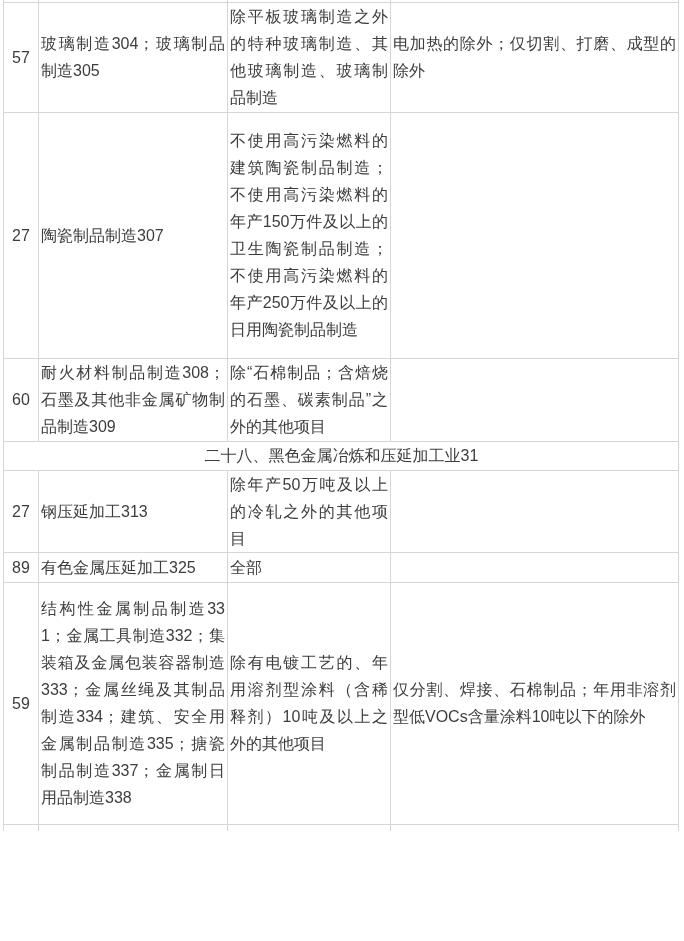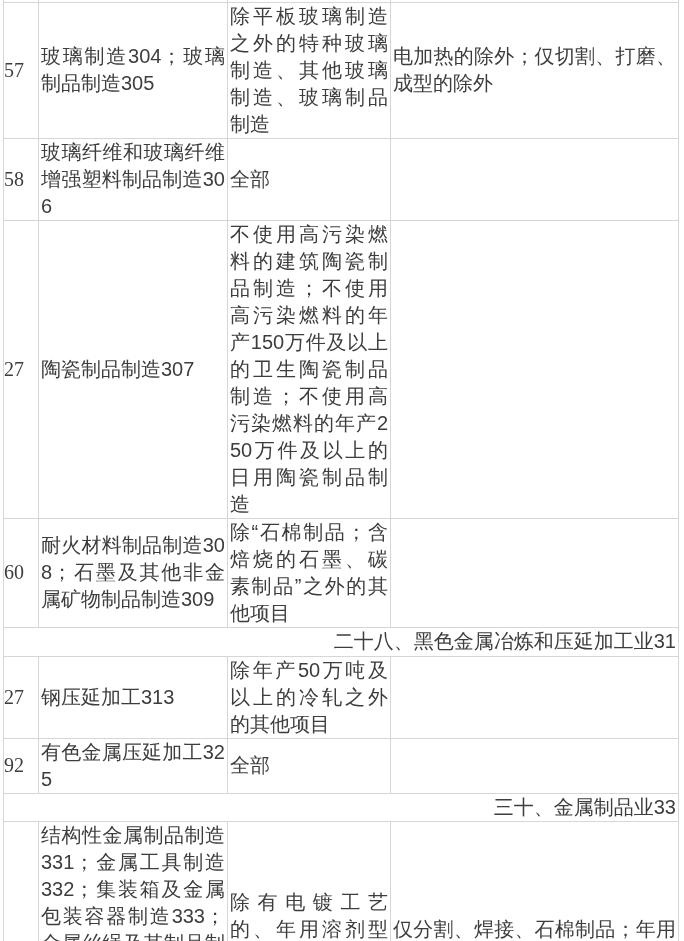--- a/index.html
+++ b/index.html
@@ -23,36 +23,35 @@
     table-layout: fixed;
     width: 675px;
   }
   table.grid col.c-no    { width: 35px;  }
   table.grid col.c-ind   { width: 189px; }
   table.grid col.c-scope { width: 163px; }
   table.grid col.c-exc   { width: 288px; }
   table.grid td {
     border: 1px solid #d6d6d6;
     padding: 0 2px;
-    font-size: 20px;
+    font-size: 16px;
     line-height: 27px;
     color: #3d3d3d;
     vertical-align: middle;
     text-align: justify;
     text-justify: inter-character;
     word-break: break-all;
     overflow: hidden;
   }
   table.grid td.cell-no {
-    text-align: left;
+    text-align: center;
     padding: 0;
-    font-family: Liberation Serif, serif;
   }
   table.grid tr.section-row td {
-    text-align: right;
+    text-align: center;
     padding-left: 3px;
     white-space: nowrap;
     margin-left: 36px;
   }
   table.grid tr.spacer-row td {
     padding: 0;
   }
   table.grid tr.spacer-top td    { border-top: none; }
   table.grid tr.spacer-bottom td { border-bottom: none; }
 </style>
@@ -73,26 +72,20 @@
           <td></td>
           <td></td>
           <td></td>
         </tr>
         <tr class="data-row" style="height: 110px;">
           <td class="cell-no">57</td>
           <td class="cell-industry">玻璃制造304；玻璃制品制造305</td>
           <td class="cell-scope">除平板玻璃制造之外的特种玻璃制造、其他玻璃制造、玻璃制品制造</td>
           <td class="cell-exception">电加热的除外；仅切割、打磨、成型的除外</td>
         </tr>
-        <tr class="data-row" style="height: 52px;">
-          <td class="cell-no">58</td>
-          <td class="cell-industry">玻璃纤维和玻璃纤维增强塑料制品制造306</td>
-          <td class="cell-scope">全部</td>
-          <td class="cell-exception"></td>
-        </tr>
         <tr class="data-row" style="height: 246px;">
           <td class="cell-no">27</td>
           <td class="cell-industry">陶瓷制品制造307</td>
           <td class="cell-scope">不使用高污染燃料的建筑陶瓷制品制造；不使用高污染燃料的年产150万件及以上的卫生陶瓷制品制造；不使用高污染燃料的年产250万件及以上的日用陶瓷制品制造</td>
           <td class="cell-exception"></td>
         </tr>
         <tr class="data-row" style="height: 83px;">
           <td class="cell-no">60</td>
           <td class="cell-industry">耐火材料制品制造308；石墨及其他非金属矿物制品制造309</td>
           <td class="cell-scope">除“石棉制品；含焙烧的石墨、碳素制品”之外的其他项目</td>
@@ -101,27 +94,24 @@
         <tr class="section-row" style="height: 29px;">
           <td class="cell-section" colspan="4">二十八、黑色金属冶炼和压延加工业31</td>
         </tr>
         <tr class="data-row" style="height: 82px;">
           <td class="cell-no">27</td>
           <td class="cell-industry">钢压延加工313</td>
           <td class="cell-scope">除年产50万吨及以上的冷轧之外的其他项目</td>
           <td class="cell-exception"></td>
         </tr>
         <tr class="data-row" style="height: 30px;">
-          <td class="cell-no">92</td>
+          <td class="cell-no">89</td>
           <td class="cell-industry">有色金属压延加工325</td>
           <td class="cell-scope">全部</td>
           <td class="cell-exception"></td>
-        </tr>
-        <tr class="section-row" style="height: 27px;">
-          <td class="cell-section" colspan="4">三十、金属制品业33</td>
         </tr>
         <tr class="data-row" style="height: 242px;">
           <td class="cell-no">59</td>
           <td class="cell-industry">结构性金属制品制造331；金属工具制造332；集装箱及金属包装容器制造333；金属丝绳及其制品制造334；建筑、安全用金属制品制造335；搪瓷制品制造337；金属制日用品制造338</td>
           <td class="cell-scope">除有电镀工艺的、年用溶剂型涂料（含稀释剂）10吨及以上之外的其他项目</td>
           <td class="cell-exception">仅分割、焊接、石棉制品；年用非溶剂型低VOCs含量涂料10吨以下的除外</td>
         </tr>
         <tr class="spacer-row spacer-bottom" style="height: 7px;">
           <td class="cell-no"></td>
           <td></td>

